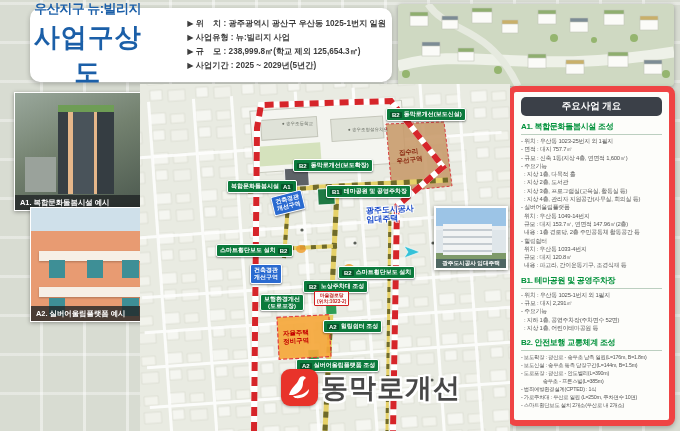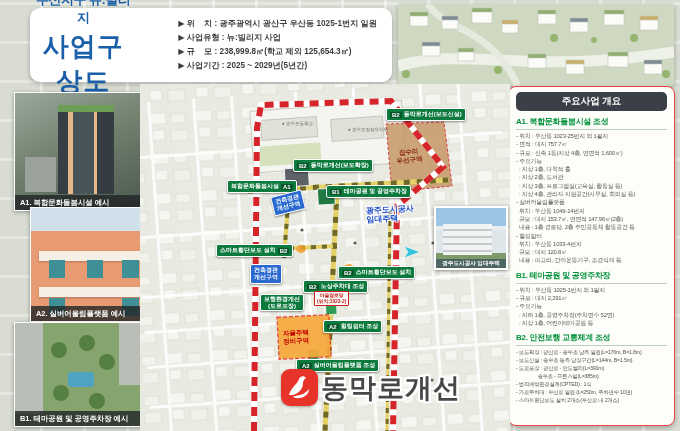--- a/index.html
+++ b/index.html
@@ -10,21 +10,21 @@
          repeating-linear-gradient(0deg, transparent 0 36px, rgba(255,255,255,.35) 36px 39px),
          #d8dcd2;}
   #stage{position:absolute;inset:0;border-radius:29px;}
 
   
   .header-box{position:absolute;left:30px;top:8px;width:362px;height:74px;background:#fff;
               border-radius:10px;box-shadow:0 2px 5px rgba(0,0,0,.25);display:flex;align-items:center;}
   .header-title{width:128px;text-align:center;color:#1b5fa8;}
   .header-title .district{font-size:13px;font-weight:bold;letter-spacing:-0.5px;}
   .header-title .main{font-size:26px;font-weight:bold;letter-spacing:1px;margin-top:2px;}
-  .header-bullets{flex:1;padding-right:15px;margin-left:42px;}
+  .header-bullets{flex:1;padding-right:6px;margin-left:42px;}
   .header-bullets .bl{font-size:8.2px;font-weight:bold;color:#3d3d3d;line-height:14px;white-space:pre;}
 
   
   .aerial{position:absolute;left:398px;top:4px;width:276px;height:82px;border-radius:4px;overflow:hidden;
           box-shadow:0 1px 4px rgba(0,0,0,.3);background:#cfd9c2;}
 
   
   .photo{position:absolute;left:14px;width:127px;border:1px solid #fff;box-shadow:0 1px 4px rgba(0,0,0,.35);overflow:hidden;}
   .photo .cap{position:absolute;left:0;right:0;bottom:0;height:15px;background:rgba(33,36,38,.8);
               color:#fff;font-size:7.4px;font-weight:bold;line-height:15px;padding-left:5px;white-space:nowrap;}
@@ -35,21 +35,21 @@
   .p1 .low{position:absolute;left:8%;top:55%;width:24%;height:30%;background:#9aa29b;}
   .p2{top:207px;height:113px;background:linear-gradient(180deg,#cfe0ea 0 20%,#e89b72 20% 100%);margin-left:16px;}
   .p2 .balc{position:absolute;left:6%;width:88%;height:9%;background:#f6efe6;box-shadow:0 1px 2px rgba(0,0,0,.25);}
   .p2 .w{position:absolute;width:13%;height:16%;background:#3e8f96;}
   .p3{top:322px;height:103px;background:#86a56e;}
   .p3 .tree{position:absolute;width:16px;height:16px;border-radius:50%;background:#567f42;}
   .p3 .bldg{position:absolute;background:#b9beb6;}
   .p3 .pool{position:absolute;left:42%;top:48%;width:20%;height:14%;background:#4fa3c0;border-radius:3px;}
 
   
-  .panel{position:absolute;left:508px;top:86px;width:167px;height:340px;background:#fdfdfa;border:1px solid #ef4444;
+  .panel{position:absolute;left:508px;top:86px;width:167px;height:340px;background:#fdfdfa;border:6px solid #ef4444;
          border-radius:8px;box-shadow:0 2px 5px rgba(0,0,0,.25);padding:5px 7px;box-sizing:border-box;}
   .panel-title{background:#3b4048;color:#fff;font-size:9.5px;font-weight:bold;text-align:center;
                border-radius:5px;padding:3px 0;margin-bottom:4px;}
   .sec-head{color:#00913a;font-size:8px;font-weight:bold;border-bottom:1px solid #bccfc0;
             padding-bottom:2px;margin-top:5px;margin-bottom:2px;letter-spacing:-0.3px;}
   .sec-line{font-size:5.9px;color:#555;line-height:8.3px;white-space:pre-wrap;letter-spacing:-0.2px;}
   .tight .sec-line{font-size:5.3px;line-height:8px;}
 
   
   .mlabel{position:absolute;display:inline-flex;align-items:center;gap:2px;background:#0b7a3c;color:#fff;
@@ -235,31 +235,20 @@
   <div class="photo p2">
     <div class="balc" style="top:38%;"></div>
     <div class="balc" style="top:70%;"></div>
     <div class="w" style="left:14%;top:46%;"></div>
     <div class="w" style="left:44%;top:46%;"></div>
     <div class="w" style="left:72%;top:46%;"></div>
     <div class="w" style="left:14%;top:80%;"></div>
     <div class="w" style="left:72%;top:80%;"></div>
     <div class="cap">A2. 실버어울림플랫폼 예시</div>
   </div>
-  <div class="photo p3">
-    <div class="bldg" style="left:0;top:0;width:22%;height:88%;"></div>
-    <div class="bldg" style="right:0;top:0;width:18%;height:60%;"></div>
-    <div class="tree" style="left:28%;top:18%;"></div>
-    <div class="tree" style="left:50%;top:12%;"></div>
-    <div class="tree" style="left:66%;top:30%;"></div>
-    <div class="tree" style="left:30%;top:60%;"></div>
-    <div class="tree" style="left:58%;top:68%;"></div>
-    <div class="pool"></div>
-    <div class="cap">B1. 테마공원 및 공영주차장 예시</div>
-  </div>
 
   <div class="mlabel" style="left:386px;top:108px;">
     <span class="code">B2</span>
     <span>동막로개선(보도신설)</span>
   </div>
   <div class="mlabel" style="left:293px;top:159px;">
     <span class="code">B2</span>
     <span>동막로개선(보도확장)</span>
   </div>
   <div class="mlabel" style="left:227px;top:180px;">

